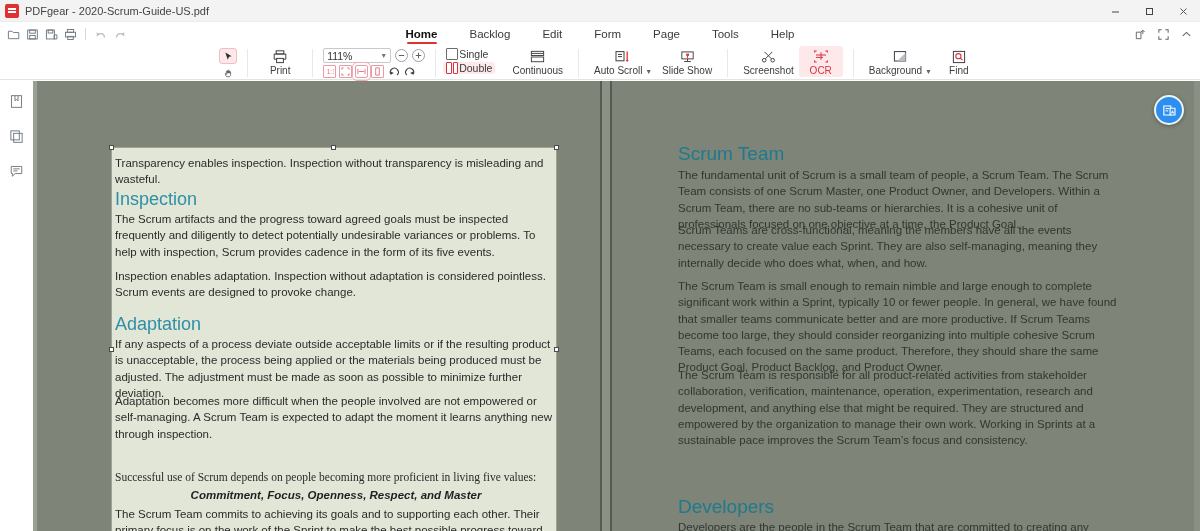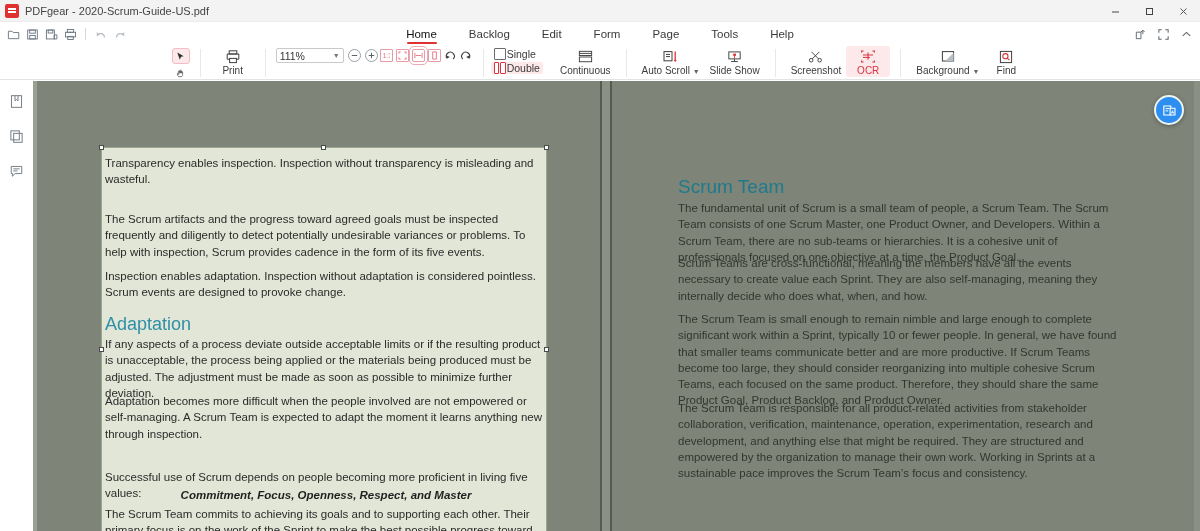--- a/index.html
+++ b/index.html
@@ -55,21 +55,21 @@
     position:absolute;left:0;right:0;top:0;height:24px;
     display:flex;align-items:center;justify-content:center;gap:0;
     pointer-events:none;
   }
   .mtab{
     pointer-events:auto;
     font-size:11.5px;color:#3a3a3a;
     padding:3px 16px 4px 16px;
     position:relative;white-space:nowrap;
   }
-  .mtab.active{color:#111;font-weight:normal;}
+  .mtab.active{color:#111;font-weight:bold;}
   .mtab.active:after{
     content:"";position:absolute;left:50%;transform:translateX(-50%);
     bottom:0;width:30px;height:2px;background:#e03131;border-radius:1px;
   }
   .menurow-right{
     position:absolute;right:4px;top:0;height:24px;display:flex;align-items:center;gap:3px;
   }
   .mr-btn{width:20px;height:20px;display:flex;align-items:center;justify-content:center;color:#5a636c;}
 
   
@@ -96,21 +96,21 @@
     display:flex;flex-direction:column;align-items:center;justify-content:flex-start;
     min-width:44px;padding:1px 5px 0 5px;border-radius:3px;
   }
   .vbtn .ic{height:19px;display:flex;align-items:center;justify-content:center;color:#3f3f3f;}
   .vbtn .lb{font-size:10px;color:#3c3c3c;line-height:12px;white-space:nowrap;margin-top:-1px;}
   .vbtn.active{background:#fde8ea;}
   .vbtn.active .lb{color:#d6333f;}
   .vbtn.active .ic{color:#d6333f;}
 
   
-  .zoomcol{display:flex;flex-direction:row;gap:2px;padding-top:2px;}
+  .zoomcol{display:flex;flex-direction:column;gap:2px;padding-top:2px;}
   .zoomrow{display:flex;align-items:center;gap:4px;}
   .zoomsel{
     width:68px;height:15px;border:1px solid #c9c9c9;border-radius:2px;background:#fff;
     display:flex;align-items:center;padding:0 3px;font-size:10.5px;color:#333;position:relative;
   }
   .zoomsel .cv{flex:1;}
   .zoomsel .cr{font-size:7px;color:#777;}
   .circbtn{
     width:13px;height:13px;border-radius:50%;border:1px solid #9aa0a6;color:#5a6065;
     display:flex;align-items:center;justify-content:center;font-size:10px;line-height:1;
@@ -149,22 +149,22 @@
 
   
   .gutter{
     position:absolute;top:0;bottom:0;left:563px;width:12px;
     background:#8b9086;
     border-left:2px solid #555b50;border-right:2px solid #555b50;
   }
 
   
   .page{position:absolute;top:0;bottom:0;}
-  .page.left{left:2px;width:563px;}
-  .page.right{left:577px;right:0;margin-top:33px;}
+  .page.left{left:12px;width:563px;}
+  .page.right{left:577px;right:0;}
   .ptext{
     position:absolute;
     font-family:"Liberation Sans", sans-serif;
     color:#2b2b2b;
     font-size:11.5px;
     line-height:16.3px;
   }
   .ptext.dim{color:#32372f;}
   .h2{
     color:#2f8fa6;font-size:18px;font-weight:normal;line-height:22px;margin:0;
@@ -534,26 +534,27 @@
       <div class="selrect">
         <span class="handle h-tl"></span>
         <span class="handle h-tc"></span>
         <span class="handle h-tr"></span>
         <span class="handle h-ml"></span>
         <span class="handle h-mr"></span>
 
       </div>
 
       <div class="ptext" style="left:66px;top:74px;width:440px;">Transparency enables inspection. Inspection without transparency is misleading and wasteful.</div>
+      <div class="ptext h2" style="left:66px;top:107px;width:440px;">Inspection</div>
       <div class="ptext" style="left:66px;top:130px;width:442px;">The Scrum artifacts and the progress toward agreed goals must be inspected frequently and diligently to detect potentially undesirable variances or problems. To help with inspection, Scrum provides cadence in the form of its five events.</div>
       <div class="ptext" style="left:66px;top:187px;width:442px;">Inspection enables adaptation. Inspection without adaptation is considered pointless. Scrum events are designed to provoke change.</div>
       <div class="ptext h2" style="left:66px;top:232px;width:440px;">Adaptation</div>
       <div class="ptext" style="left:66px;top:255px;width:444px;">If any aspects of a process deviate outside acceptable limits or if the resulting product is unacceptable, the process being applied or the materials being produced must be adjusted. The adjustment must be made as soon as possible to minimize further deviation.</div>
       <div class="ptext" style="left:66px;top:312px;width:442px;">Adaptation becomes more difficult when the people involved are not empowered or self-managing. A Scrum Team is expected to adapt the moment it learns anything new through inspection.</div>
-      <div class="ptext" style="left:66px;top:388px;width:442px;">Successful use of Scrum depends on people becoming more proficient in living five values:</div>
+      <div class="ptext" style="left:66px;top:388px;width:442px;font-family:Liberation Serif, serif;">Successful use of Scrum depends on people becoming more proficient in living five values:</div>
       <div class="ptext italbold" style="left:66px;top:406px;width:442px;text-align:center;">Commitment, Focus, Openness, Respect, and Master</div>
       <div class="ptext" style="left:66px;top:425px;width:442px;">The Scrum Team commits to achieving its goals and to supporting each other. Their primary focus is on the work of the Sprint to make the best possible progress toward these goals. The Scrum Team and its</div>
     </div>
 
     <div class="page right">
       <div class="ptext h2 dark" style="left:64px;top:62px;width:440px;font-size:19px;">Scrum Team</div>
       <div class="ptext dim" style="left:64px;top:86px;width:444px;">The fundamental unit of Scrum is a small team of people, a Scrum Team. The Scrum Team consists of one Scrum Master, one Product Owner, and Developers. Within a Scrum Team, there are no sub-teams or hierarchies. It is a cohesive unit of professionals focused on one objective at a time, the Product Goal.</div>
       <div class="ptext dim" style="left:64px;top:141px;width:444px;">Scrum Teams are cross-functional, meaning the members have all the events necessary to create value each Sprint. They are also self-managing, meaning they internally decide who does what, when, and how.</div>
       <div class="ptext dim" style="left:64px;top:197px;width:444px;">The Scrum Team is small enough to remain nimble and large enough to complete significant work within a Sprint, typically 10 or fewer people. In general, we have found that smaller teams communicate better and are more productive. If Scrum Teams become too large, they should consider reorganizing into multiple cohesive Scrum Teams, each focused on the same product. Therefore, they should share the same Product Goal, Product Backlog, and Product Owner.</div>
       <div class="ptext dim" style="left:64px;top:286px;width:444px;">The Scrum Team is responsible for all product-related activities from stakeholder collaboration, verification, maintenance, operation, experimentation, research and development, and anything else that might be required. They are structured and empowered by the organization to manage their own work. Working in Sprints at a sustainable pace improves the Scrum Team’s focus and consistency.</div>

